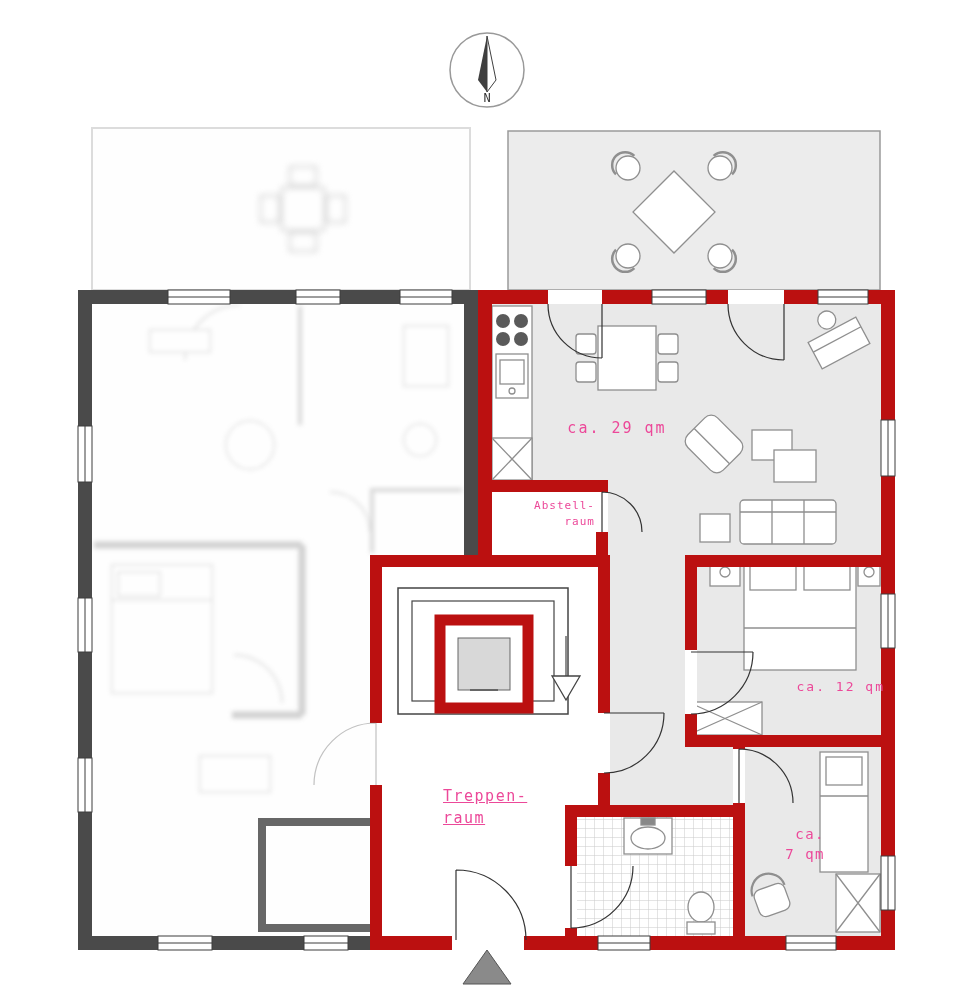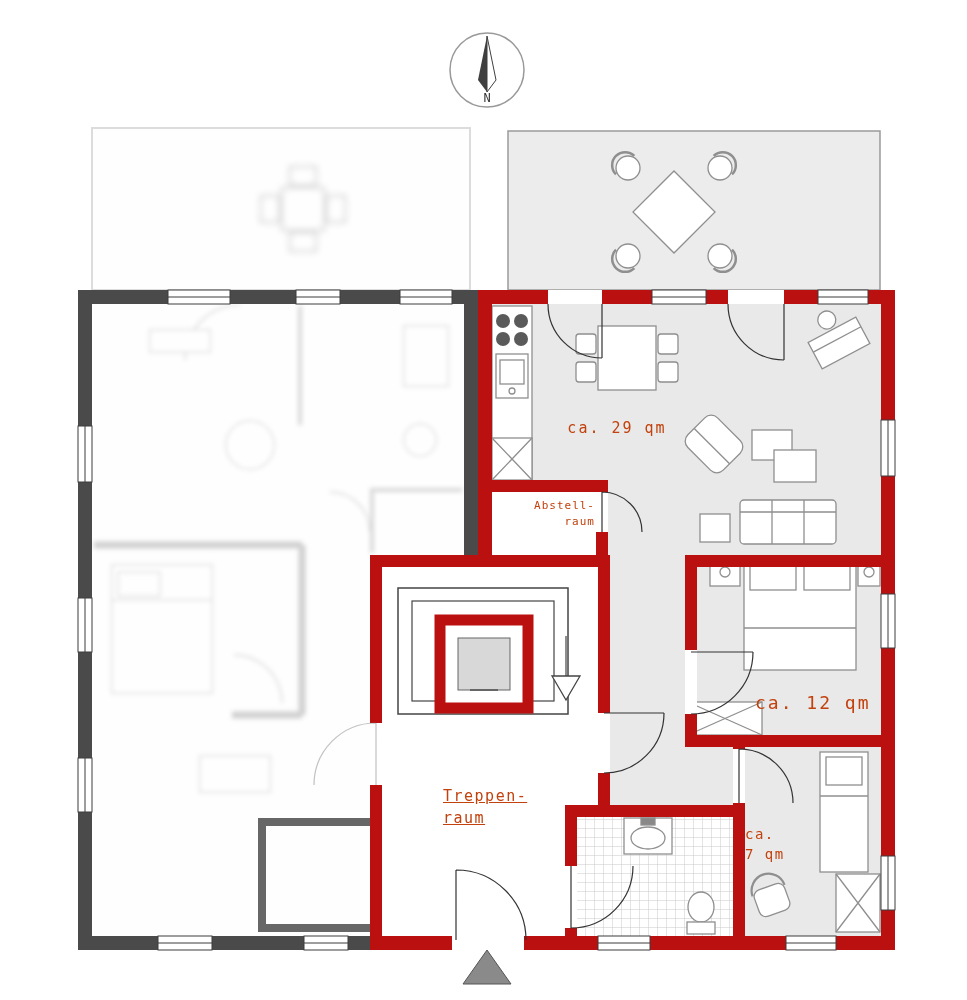--- a/index.html
+++ b/index.html
@@ -1,24 +1,24 @@
 <!DOCTYPE html>
 <html><head>
 <meta charset="utf-8">
 <style>
   html,body{margin:0;padding:0;background:#fff;}
   #plan{position:relative;width:967px;height:1000px;background:#fff;overflow:hidden;
         font-family:"DejaVu Sans Mono", monospace;}
   #plan svg{position:absolute;left:0;top:0;}
-  .lbl{position:absolute;color:#c2410c;letter-spacing:2px;line-height:1.45;}
+  .lbl{position:absolute;color:#ec4899;letter-spacing:2px;line-height:1.45;}
   .lbl-living{left:552px;top:418px;width:130px;text-align:center;font-size:15px;}
   .lbl-storage{left:505px;top:498px;width:90px;text-align:right;font-size:11px;letter-spacing:1px;}
   .lbl-stair{left:443px;top:786px;width:120px;text-align:left;font-size:15px;letter-spacing:1.5px;text-decoration:underline;}
-  .lbl-bedroom{left:755px;top:678px;width:130px;text-align:left;font-size:18px;margin-top:12px;}
-  .lbl-small{left:745px;top:824px;width:80px;text-align:left;font-size:14px;letter-spacing:1.5px;}
+  .lbl-bedroom{left:755px;top:678px;width:130px;text-align:right;font-size:13px;}
+  .lbl-small{left:745px;top:824px;width:80px;text-align:right;font-size:14px;letter-spacing:1.5px;}
   .lbl-north{left:477px;top:90px;width:20px;text-align:center;font-size:12px;color:#333;letter-spacing:0;}
 </style>
 </head>
 <body>
 
 <div id="plan">
 <svg width="967" height="1000" viewBox="0 0 967 1000">
   <defs>
     <pattern id="tiles" width="9" height="9" patternUnits="userSpaceOnUse">
       <path d="M9,0 H0 V9" fill="none" stroke="#c9c9c9" stroke-width="1"></path>

